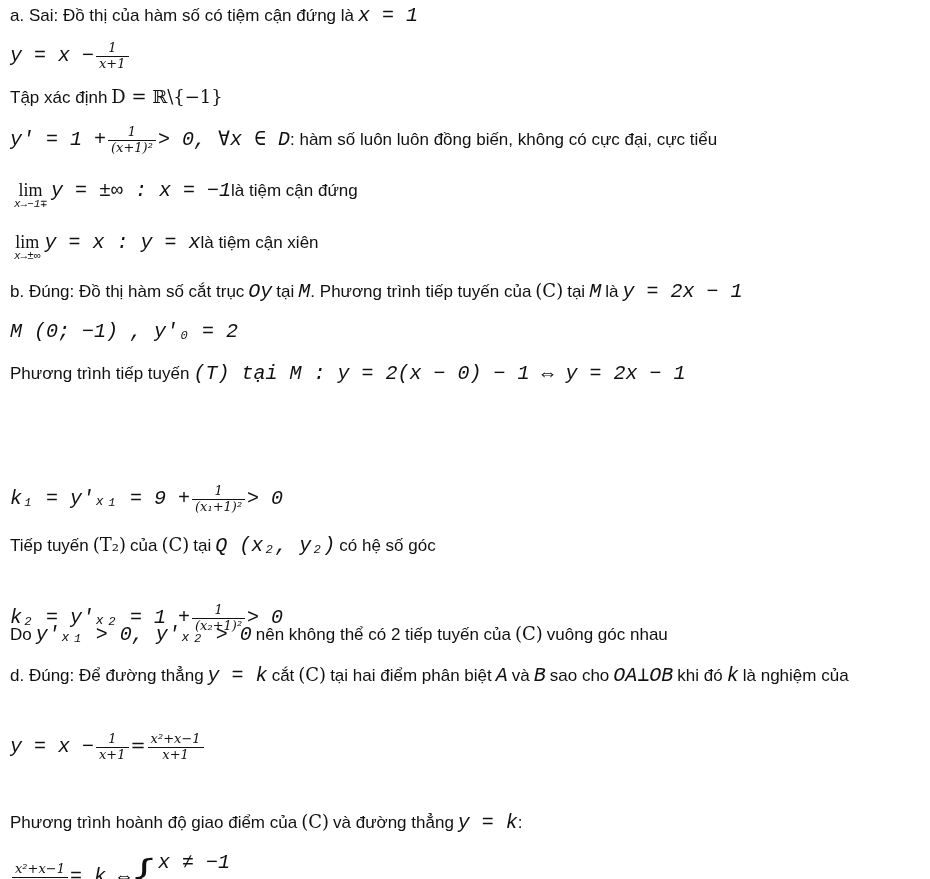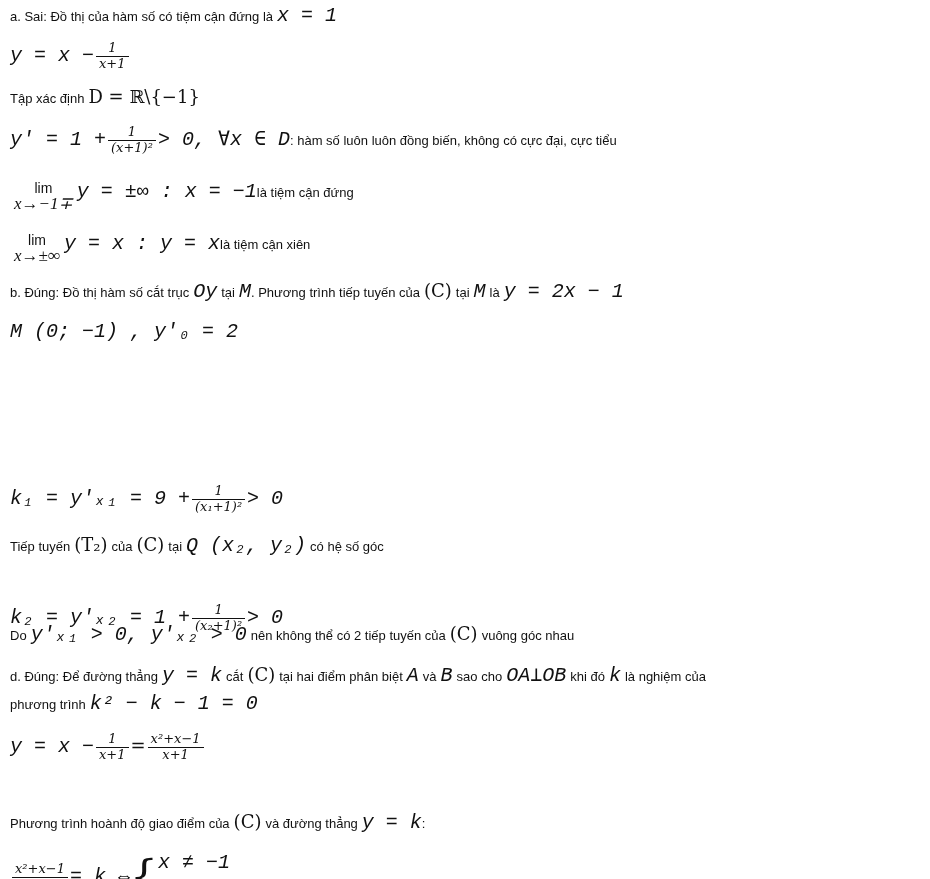--- a/index.html
+++ b/index.html
@@ -21,21 +21,21 @@
     padding: 0;
     box-sizing: border-box;
   }
   .line {
     padding: 0 10px;
     line-height: 1.0;
     white-space: nowrap;
   }
   .txt {
     font-family: "Liberation Sans", sans-serif;
-    font-size: 13px;
+    font-size: 17px;
   }
   .m {
     font-family: Liberation Mono, monospace;
     font-style: italic;
     font-size: 20px;
   }
   .mup {
     font-family: "DejaVu Serif", serif;
     font-style: normal;
     font-size: 18px;
@@ -68,30 +68,30 @@
   .limop {
     display: inline-block;
     text-align: center;
     vertical-align: middle;
     margin: 0 4px;
     position: relative;
     top: 3px;
   }
   .limop .lw {
     display: block;
-    font-family: Liberation Sans, sans-serif;
+    font-family: Liberation Serif, serif;
     font-style: normal;
-    font-size: 14px;
+    font-size: 18px;
     line-height: 1.0;
   }
   .limop .lu {
     display: block;
-    font-family: Liberation Serif, serif;
+    font-family: Liberation Mono, monospace;
     font-style: italic;
-    font-size: 17px;
+    font-size: 11px;
     line-height: 1.0;
   }
   .brace {
     display: inline-block;
     vertical-align: middle;
     font-family: "DejaVu Serif", serif;
     font-size: 44px;
     font-style: normal;
     line-height: 0.72;
     position: relative;
@@ -167,20 +167,24 @@
     <span class="txt">tại</span>
     <span class="m">M</span>
     <span class="txt">là</span>
     <span class="m">y = 2x − 1</span>
   </div>
 
   <div class="line r8">
     <span class="m">M (0; −1) , y′₀ = 2</span>
   </div>
 
+  <div class="line r9">
+    <span class="txt">Phương trình tiếp tuyến</span>
+    <span class="m">(T) tại M : y = 2(x − 0) − 1 ⇔ y = 2x − 1</span>
+  </div>
 
 
 
   <div class="line r12">
     <span class="m">k₁ = y′ₓ₁ = 9 +</span><span class="frac"><span class="num msm">1</span><span class="den msm">(x₁+1)²</span></span><span class="m">&gt; 0</span>
   </div>
 
   <div class="line r13">
     <span class="txt">Tiếp tuyến</span>
     <span class="mup">(T₂)</span>
@@ -212,24 +216,20 @@
     <span class="m">A</span>
     <span class="txt">và</span>
     <span class="m">B</span>
     <span class="txt">sao cho</span>
     <span class="m">OA⊥OB</span>
     <span class="txt">khi đó</span>
     <span class="m">k</span>
     <span class="txt">là nghiệm của</span>
   </div>
 
-  <div class="line r17">
-    <span class="txt">phương trình</span>
-    <span class="m">k² − k − 1 = 0</span>
-  </div>
 
   <div class="line r18">
     <span class="m">y = x −</span><span class="frac"><span class="num msm">1</span><span class="den msm">x+1</span></span><span class="mup">=</span><span class="frac big"><span class="num msm">x²+x−1</span><span class="den msm">x+1</span></span>
   </div>
 
   <div class="line r19">
     <span class="txt">Phương trình hoành độ giao điểm của</span>
     <span class="mup">(C)</span>
     <span class="txt">và đường thẳng</span>
     <span class="m">y = k</span><span class="txt">:</span>

